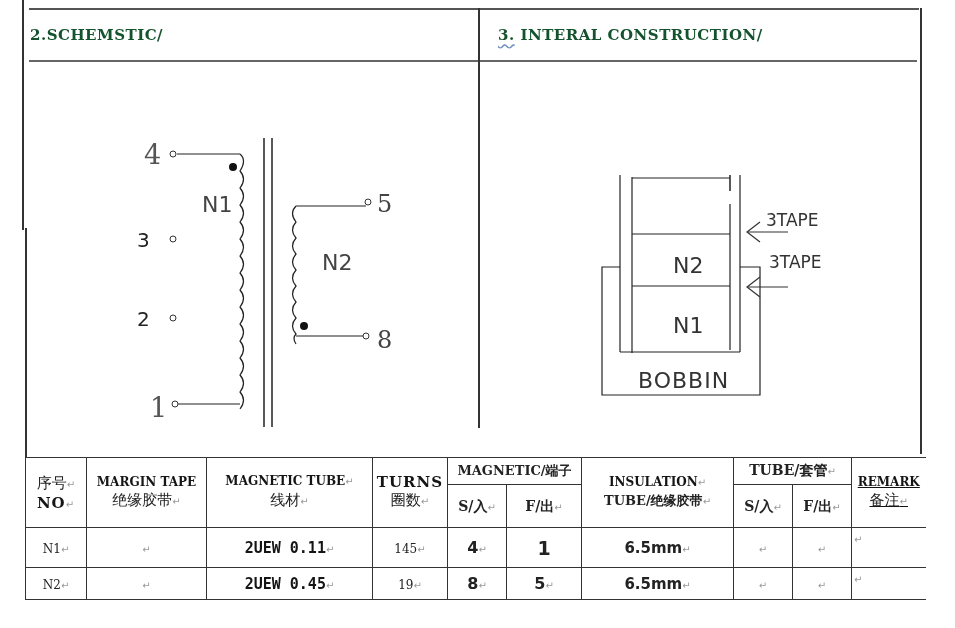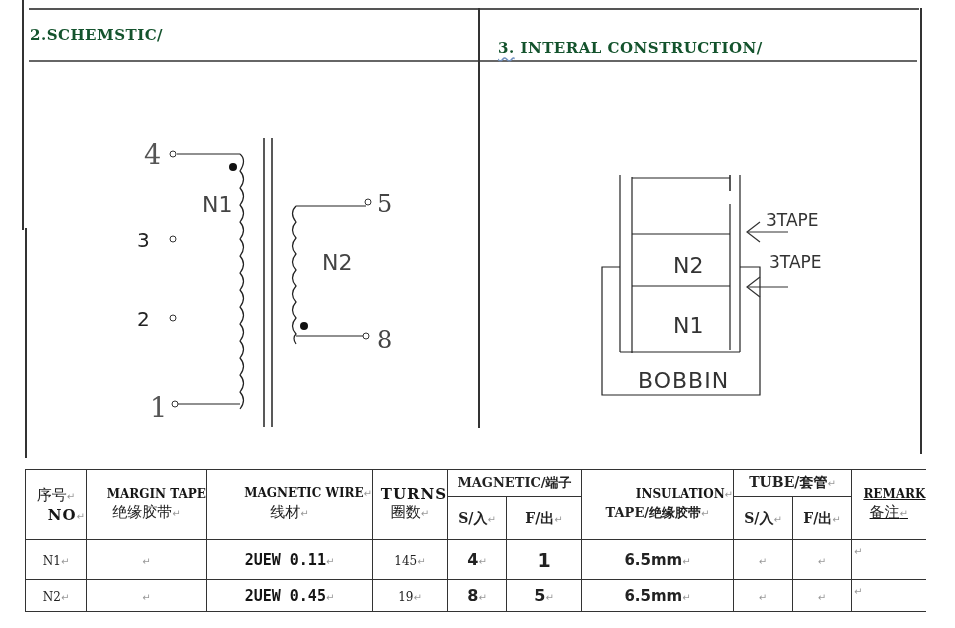--- a/index.html
+++ b/index.html
@@ -6,27 +6,27 @@
   body { width: 955px; height: 628px; position: relative; overflow: hidden;
          font-family: "DejaVu Sans Mono", "Liberation Mono", monospace; color: #111; }
   .abs { position: absolute; }
   .line { position: absolute; background: #333; }
   .sec-title { position: absolute; font-family: "DejaVu Serif", "Liberation Serif", serif;
                font-weight: bold; font-size: 15px; letter-spacing: 0.5px; color: #14532d; }
   .wavy { text-decoration: underline wavy #6f8fbf; text-underline-offset: 3px; }
   svg text { font-family: "DejaVu Serif", "Liberation Serif", serif; }
   .cad { font-family: "DejaVu Sans", "Liberation Sans", sans-serif; }
 
-  table.spec { position: absolute; left: 25px; top: 469px; border-collapse: collapse;
+  table.spec { position: absolute; left: 25px; top: 457px; border-collapse: collapse;
                table-layout: fixed; }
   table.spec td { border: 1.5px solid #333; text-align: center; vertical-align: middle;
                   padding: 0; overflow: hidden; white-space: nowrap; }
   table.spec td.noright { border-right: none; text-decoration: underline; }
   .hdr-en { font-family: "DejaVu Serif", "Liberation Serif", serif; font-weight: bold;
-            font-size: 12px; line-height: 16px; color: #151515; text-align: right; }
+            font-size: 12px; line-height: 16px; color: #151515; }
   .hdr-en.big { font-size: 15px; letter-spacing: 1px; }
   .hdr-cn { font-family: "DejaVu Sans", "Liberation Sans", sans-serif; font-size: 15px;
             line-height: 20px; color: #222; }
   .hdr-mix { font-family: "DejaVu Serif", "Liberation Serif", serif; font-size: 14px;
              font-weight: bold; line-height: 20px; color: #222; }
   .cell-sm { font-family: "DejaVu Serif", "Liberation Serif", serif; font-size: 12px; color: #222; }
   .cell-b { font-family: "DejaVu Sans Mono", "Liberation Mono", monospace; font-weight: bold;
             font-size: 15px; color: #151515; }
   .cell-num { font-family: "DejaVu Sans", "Liberation Sans", sans-serif; font-size: 16px;
               font-weight: bold; color: #222; }
@@ -40,21 +40,21 @@
 <div class="line" style="left:22px; top:0; width:2px; height:230px;"></div>
 <div class="line" style="left:25px; top:228px; width:2px; height:230px;"></div>
 <div class="line" style="left:29px; top:8px; width:890px; height:2px; background:#555;"></div>
 <div class="line" style="left:29px; top:60px; width:888px; height:2px; background:#666;"></div>
 <div class="line" style="left:478px; top:8px; width:1.5px; height:420px;"></div>
 <div class="line" style="left:920px; top:8px; width:2px; height:446px;"></div>
 
 <div class="sec-title" style="left:30px; top:26px;">
   <span>2.</span><span>SCHEMSTIC/</span>
 </div>
-<div class="sec-title" style="left:498px; top:39px;">
+<div class="sec-title" style="left:498px; top:26px;">
   <span class="wavy">3.</span>&nbsp;<span>INTERAL CONSTRUCTION/</span>
 </div>
 
 <svg class="abs" style="left:120px; top:120px;" width="300" height="320" viewBox="0 0 300 320">
 
   <line x1="144" y1="18" x2="144" y2="307" stroke="#222" stroke-width="1.5"></line>
   <line x1="152" y1="18" x2="152" y2="307" stroke="#222" stroke-width="1.5"></line>
 
   <path fill="none" stroke="#222" stroke-width="1.2" d="M120 34 q7 6 0 17 q7 8 0 17 q7 8 0 17 q7 8 0 17 q7 8 0 17 q7 8 0 17 q7 8 0 17 q7 8 0 17 q7 8 0 17 q7 8 0 17 q7 8 0 17 q7 8 0 17 q7 8 0 17 q7 8 0 17 q7 8 0 17"></path>
 
@@ -142,33 +142,33 @@
       <tr style="height:27px">
     <td rowspan="2">
       <div class="hdr-cn"><span>序号</span><span class="mark">↵</span></div>
       <div class="hdr-en big"><span>NO</span><span class="mark">↵</span></div>
     </td>
     <td rowspan="2">
       <div class="hdr-en">MARGIN TAPE</div>
       <div class="hdr-cn"><span>绝缘胶带</span><span class="mark">↵</span></div>
     </td>
     <td rowspan="2">
-      <div class="hdr-en"><span>MAGNETIC WIRE</span><span class="mark">↵</span></div>
+      <div class="hdr-en"><span>MAGNETIC TUBE</span><span class="mark">↵</span></div>
       <div class="hdr-cn"><span>线材</span><span class="mark">↵</span></div>
     </td>
     <td rowspan="2">
       <div class="hdr-en big">TURNS</div>
       <div class="hdr-cn"><span>圈数</span><span class="mark">↵</span></div>
     </td>
     <td colspan="2">
       <div class="hdr-mix" style="font-size:13px">MAGNETIC/端子</div>
     </td>
     <td rowspan="2">
       <div class="hdr-en"><span>INSULATION</span><span class="mark">↵</span></div>
-      <div class="hdr-mix" style="font-size:13px"><span>TAPE/绝缘胶带</span><span class="mark">↵</span></div>
+      <div class="hdr-mix" style="font-size:13px"><span>TUBE/绝缘胶带</span><span class="mark">↵</span></div>
     </td>
     <td colspan="2">
       <div class="hdr-mix"><span>TUBE/套管</span><span class="mark">↵</span></div>
     </td>
     <td rowspan="2" class="noright">
       <div class="hdr-en">REMARK</div>
       <div class="hdr-cn"><span>备注</span><span class="mark">↵</span></div>
     </td>
   </tr>
   <tr style="height:43px">

